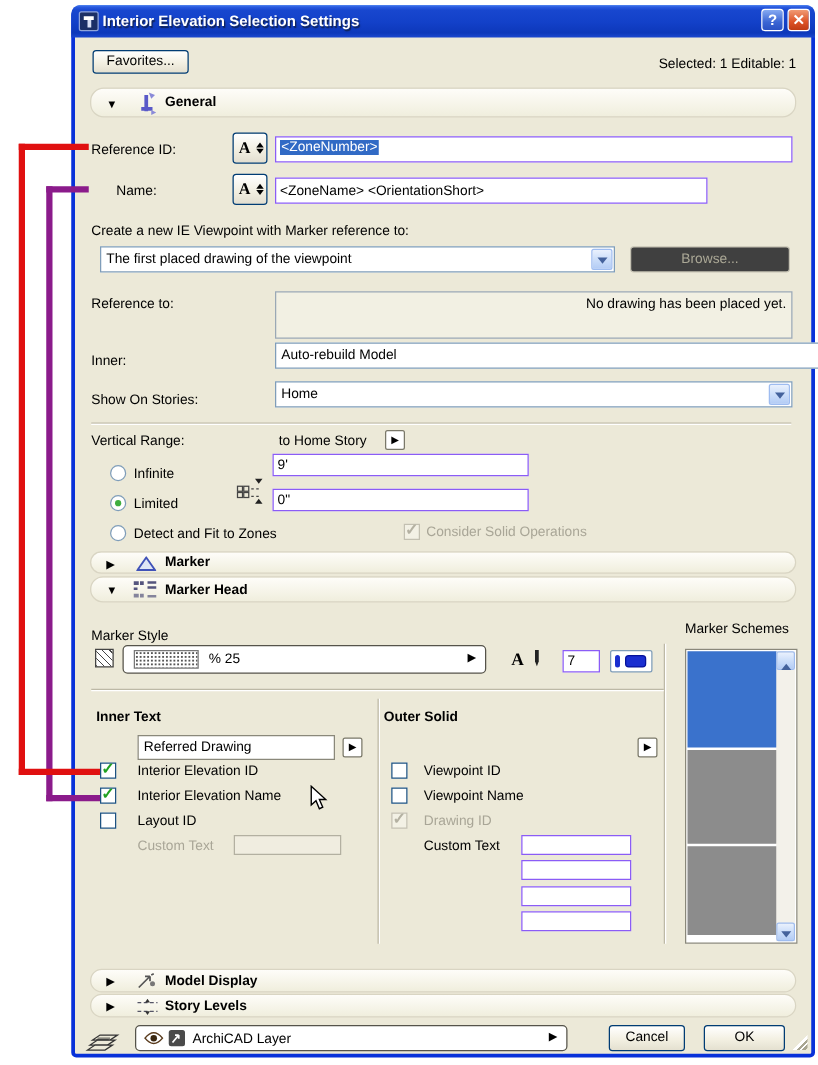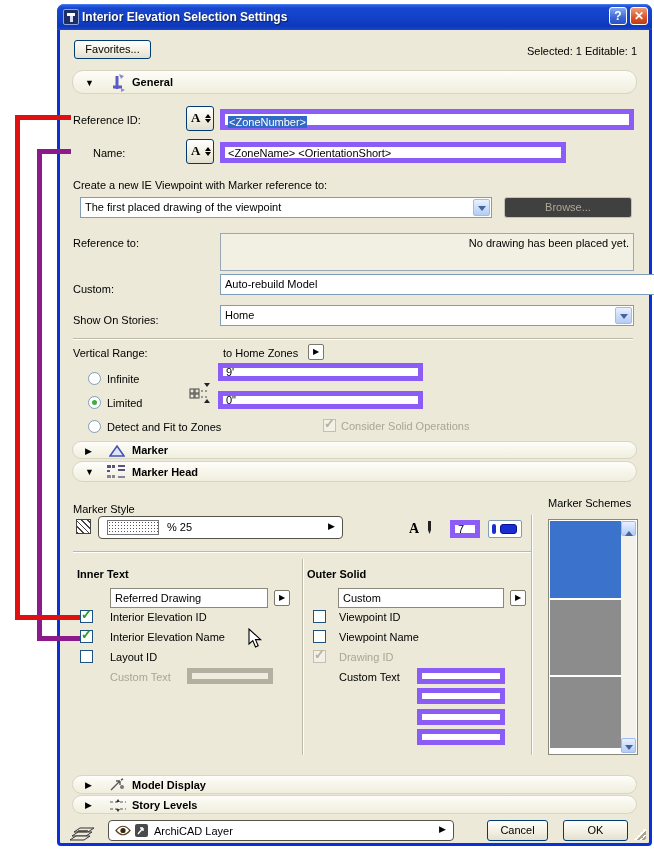--- a/index.html
+++ b/index.html
@@ -27,21 +27,21 @@
   .tbtn.help  { right:25px; background:linear-gradient(180deg,#86aaf2,#3b66d4 60%,#2a52c4); }
   .tbtn.close { right:4px;  background:linear-gradient(180deg,#f09a74,#dd5226 60%,#c03c14); }
   
   .lbl { position:absolute; font-size:11px; color:#000; white-space:nowrap; }
   .bold { font-weight:bold; }
   .gray { color:#a9a697; }
   .btn { position:absolute; border:1px solid #003c74; border-radius:3px;
          background:linear-gradient(180deg,#fff,#f3f0e2 55%,#e4e0d0);
          font-size:11px; color:#000; text-align:center; }
   .btn.disabled { border-color:#c5c2b3; color:#aba896; background:#404040; }
-  .input { position:absolute; background:#fff; border:5px solid #8b5cf6; font-size:11px;
+  .input { position:absolute; background:#fff; border:1px solid #8b5cf6; font-size:11px;
            font-family:"Liberation Sans",sans-serif; padding:2px 3px; color:#000; }
   .ro-box { position:absolute; background:#f2f0e3; border:1px solid #9aa8b5; font-size:11px;
             padding:3px 4px; color:#000; white-space:nowrap; overflow:hidden; }
   .combo { position:absolute; background:#fff; border:1px solid #7f9db9; font-size:11px; }
   .combo .cval { position:absolute; left:4px; top:3px; white-space:nowrap; }
   .combo-arrow { position:absolute; right:1px; top:1px; bottom:1px; width:17px; border:1px solid #9ebcf0;
                  border-radius:2px; background:linear-gradient(180deg,#eaf1fd,#cfe0fa 45%,#b3ccf5); }
   .combo-arrow::after { content:""; position:absolute; left:4px; top:6px;
                         border:4px solid transparent; border-top:5px solid #44629c; }
   .flyout { position:absolute; width:16px; height:16px; background:#fff; border:1px solid #7a7869;
@@ -140,35 +140,35 @@
   <span class="lbl" style="left:13px;top:172px;">Create a new IE Viewpoint with Marker reference to:</span>
   <div class="combo" style="left:20px;top:190px;width:412px;height:21px;">
     <span class="cval">The first placed drawing of the viewpoint</span>
     <span class="combo-arrow"></span>
   </div>
   <div class="btn disabled" style="left:444px;top:190px;width:128px;height:21px;line-height:19px;">Browse...</div>
 
   <span class="lbl" style="left:13px;top:230px;">Reference to:</span>
   <div class="ro-box" style="left:160px;top:226px;width:414px;height:38px;text-align:right;">No drawing has been placed yet.</div>
 
-  <span class="lbl" style="left:13px;top:276px;">Custom:</span>
+  <span class="lbl" style="left:13px;top:276px;">Inner:</span>
   <div class="combo" style="left:160px;top:267px;width:480px;height:21px;">
     <span class="cval">Auto-rebuild Model</span>
     <span class="combo-arrow"></span>
   </div>
   <span class="lbl" style="left:13px;top:307px;">Show On Stories:</span>
   <div class="combo" style="left:160px;top:298px;width:414px;height:21px;">
     <span class="cval">Home</span>
     <span class="combo-arrow"></span>
   </div>
 
   <div class="divh" style="left:13px;top:331px;width:560px;"></div>
 
   <span class="lbl" style="left:13px;top:340px;">Vertical Range:</span>
-  <span class="lbl" style="left:163px;top:340px;">to Home Zones</span>
+  <span class="lbl" style="left:163px;top:340px;">to Home Story</span>
   <span class="flyout" style="left:248px;top:337px;">▶</span>
 
   <span class="radio" style="left:28px;top:365px;"></span>
   <span class="lbl" style="left:47px;top:366px;">Infinite</span>
   <input class="input" style="left: 158px; top: 356px; width: 205px; height: 18px;" value="9'">
 
   <span class="abs" style="left:128px;top:374px;">
     <svg width="26" height="24" viewBox="0 0 26 24">
         <g stroke="#444" fill="none">
           <rect x="2" y="8" width="4" height="4"></rect>
@@ -218,21 +218,21 @@
             <rect x="6" y="11" width="3" height="3" opacity="0.7"></rect>
             <rect x="12" y="12" width="7" height="2" opacity="0.7"></rect>
           </g>
         </svg>
     </span>
     <span class="sec-label" style="top:4px;text-align:center;">Marker Head</span>
   </div>
 
   <span class="lbl" style="left:13px;top:496px;">Marker Style</span>
   <span class="hatch" style="left:16px;top:512px;"></span>
-  <div class="stylecombo" style="left:38px;top:509px;width:245px;height:23px;">
+  <div class="stylecombo" style="left:38px;top:509px;width:291px;height:23px;">
     <span class="patt"></span>
     <span class="sv">% 25</span>
     <span class="arr">▶</span>
   </div>
   <span class="abs" style="left:349px;top:512px;">
     <span style="font-size:14px;font-weight:bold;font-family:'Liberation Serif',serif;">A</span>
     <svg width="10" height="16" viewBox="0 0 10 16" style="display:inline-block;vertical-align:-3px;">
         <path d="M4 1 h3 v9 l-1.5 4 -1.5 -4 z" fill="#222"></path>
       </svg>
   </span>
@@ -274,23 +274,20 @@
   </span>
   <span class="lbl" style="left:50px;top:624px;">Interior Elevation Name</span>
 
   <span class="cb" style="left:20px;top:643px;"></span>
   <span class="lbl" style="left:50px;top:644px;">Layout ID</span>
 
   <span class="lbl gray" style="left:50px;top:664px;">Custom Text</span>
   <input class="input" style="left: 127px; top: 661px; width: 86px; height: 16px; background: rgb(240, 237, 224); border-color: rgb(179, 176, 161);" disabled="">
 
   <span class="lbl bold" style="left:247px;top:561px;">Outer Solid</span>
-  <div class="combo" style="left:278px;top:581px;width:166px;height:20px;border-color:#8a887a;">
-    <span class="cval">Custom</span>
-  </div>
   <span class="flyout" style="left:450px;top:583px;">▶</span>
 
   <span class="cb" style="left:253px;top:603px;"></span>
   <span class="lbl" style="left:279px;top:604px;">Viewpoint ID</span>
 
   <span class="cb" style="left:253px;top:623px;"></span>
   <span class="lbl" style="left:279px;top:624px;">Viewpoint Name</span>
 
   <span class="cb disabled" style="left:253px;top:643px;">
     <span class="mark">✓</span>

